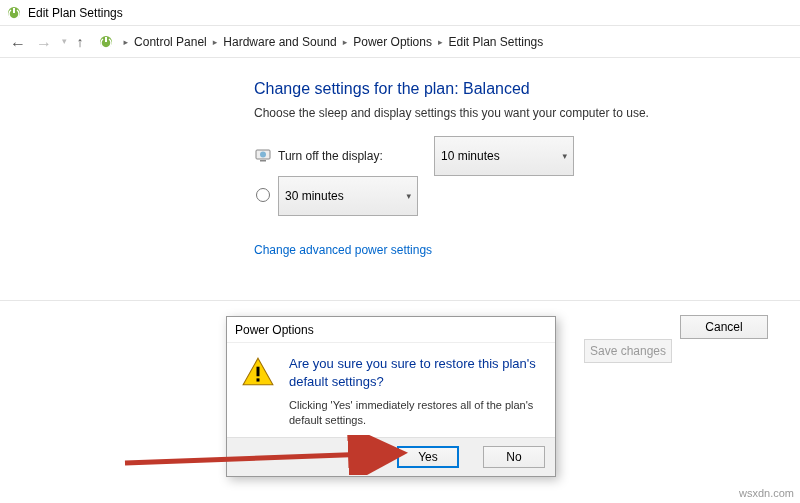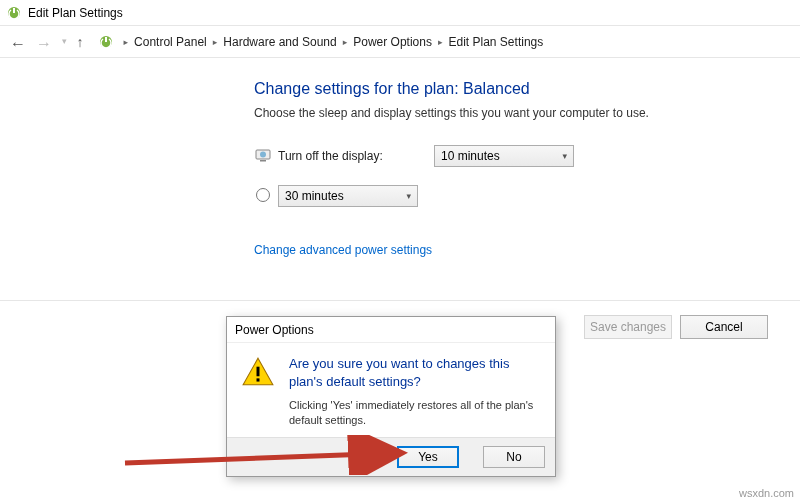--- a/index.html
+++ b/index.html
@@ -39,42 +39,42 @@
     .crumbs .sep { color: #666; font-size: 9px; }
 
     .content { padding: 22px 0 0 254px; }
     .heading { color: #003399; font-size: 16px; font-weight: 400; margin-bottom: 8px; }
     .sub { font-size: 12px; color: #333; margin-bottom: 22px; }
 
     .row { display: flex; align-items: center; height: 28px; margin-bottom: 12px; }
     .row-icon { width: 18px; text-align: center; margin-right: 6px; }
     .row-label { width: 156px; font-size: 12px; color: #222; }
     .dd {
-      width: 140px; height: 22px;
+      width: 140px; height: 40px;
       border: 1px solid #adadad;
       background: linear-gradient(#f7f7f7,#eaeaea);
       display: flex; align-items: center; justify-content: space-between;
       padding: 0 6px; font-size: 12px; cursor: pointer;
     }
     .dd .chev { font-size: 9px; color: #555; }
 
     .links { margin-top: 33px; font-size: 12px; }
     .link { color: #0066cc; cursor: pointer; display: inline-block; }
     .link2-box { border: 3px solid #c0392b; border-radius: 4px; padding: 6px 8px; display: inline-block; margin-top: 12px; }
     .link2-box .link { text-decoration: underline; }
 
     .bottom-border { border-top: 1px solid #e6e6e6; position: absolute; left: 0; right: 0; top: 300px; }
 
     .btnrow { position: absolute; right: 32px; top: 315px; display: flex; gap: 8px; }
     .wbtn {
       min-width: 88px; height: 24px; border: 1px solid #adadad;
       background: linear-gradient(#f7f7f7,#eee); font-size: 12px;
       display: flex; align-items: center; justify-content: center; cursor: pointer;
     }
-    .wbtn.dis { color: #9a9a9a; border-color: #d6d6d6; background: #f4f4f4; cursor: default; }
+    .wbtn.dis { color: #9a9a9a; border-color: #d6d6d6; background: #f4f4f4; cursor: default; margin-top: 24px; }
 
     .dialog {
       position: absolute; left: 226px; top: 316px; width: 330px;
       border: 1px solid #999; background: #fff;
       box-shadow: 3px 3px 10px rgba(0,0,0,.25);
     }
     .dlg-title { height: 26px; display: flex; align-items: center; padding: 0 8px; font-size: 12px; border-bottom: 1px solid #eee; }
     .dlg-body { display: flex; padding: 12px 14px 8px 14px; gap: 14px; }
     .warn-icon svg { display: block; }
     .dlg-text-main { color: #003399; font-size: 13px; margin-bottom: 8px; line-height: 1.35; }
@@ -179,21 +179,21 @@
   <div class="dlg-title">Power Options</div>
   <div class="dlg-body">
     <span class="warn-icon">
       <svg width="34" height="34" viewBox="0 0 32 32">
           <polygon points="16,3 30,28 2,28" fill="#ffd200" stroke="#a07000" stroke-width="1"></polygon>
           <rect x="14.6" y="11" width="2.8" height="9" fill="#000"></rect>
           <rect x="14.6" y="22" width="2.8" height="3" fill="#000"></rect>
         </svg>
     </span>
     <div>
-      <div class="dlg-text-main">Are you sure you want to changes this plan's default settings?</div>
+      <div class="dlg-text-main">Are you sure you sure to restore this plan's default settings?</div>
       <div class="dlg-text-sub">Clicking 'Yes' immediately restores all of the plan's default settings.</div>
     </div>
   </div>
   <div class="dlg-btns">
     <div class="wbtn focus">Yes</div>
     <div class="wbtn">No</div>
   </div>
 </div>
 
 <svg class="arrow-anno" viewBox="0 0 300 40">

